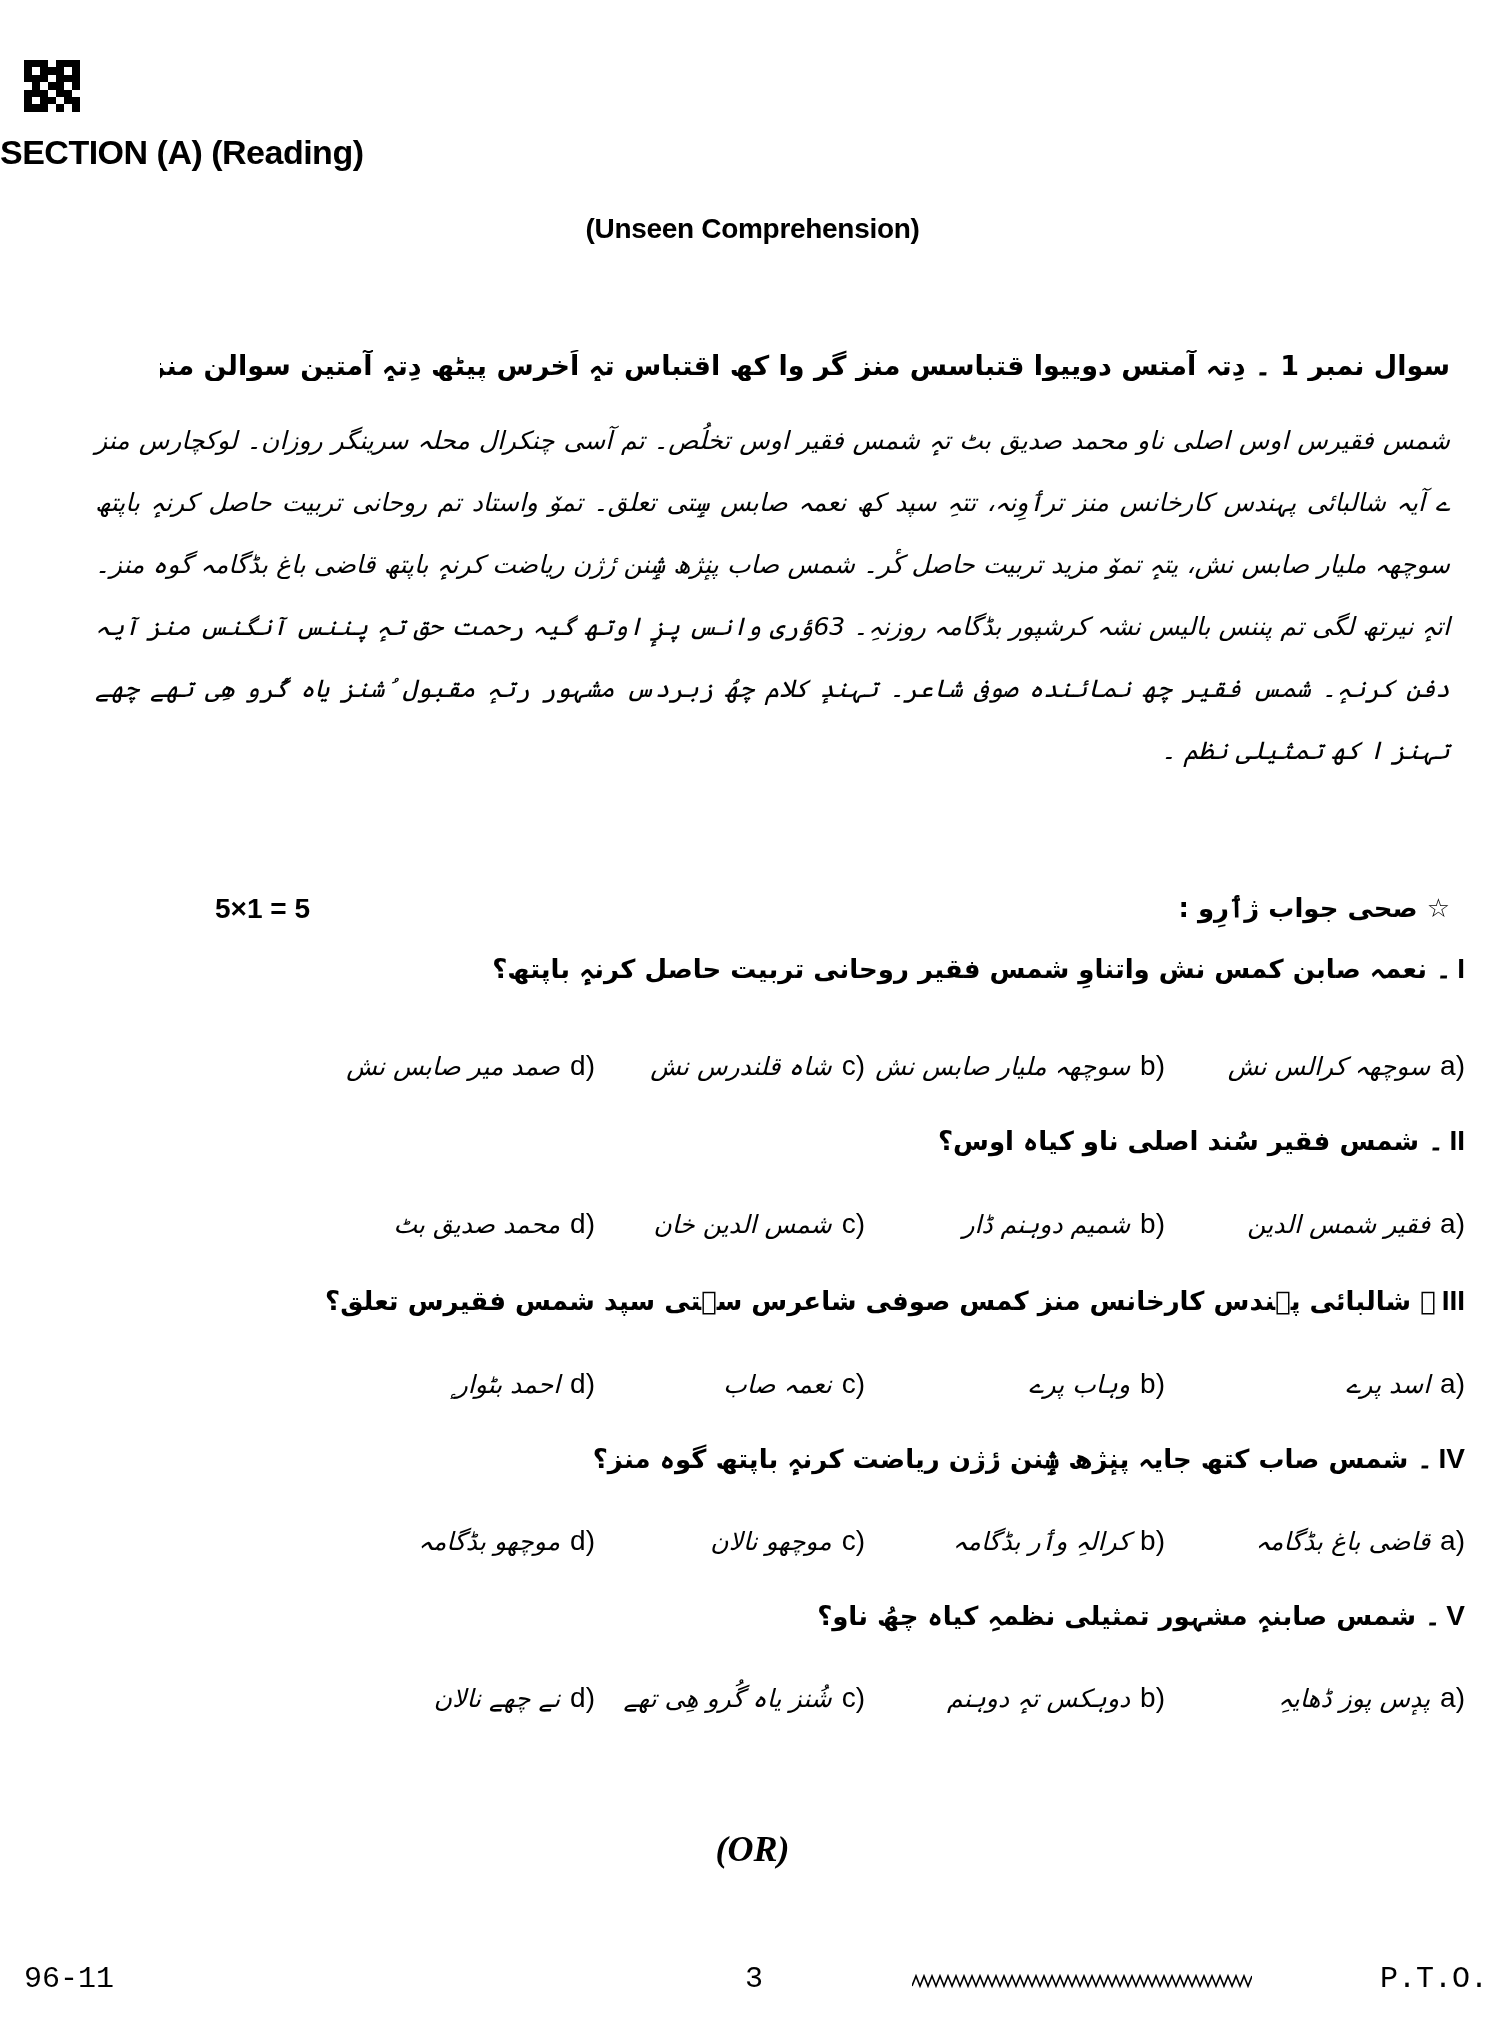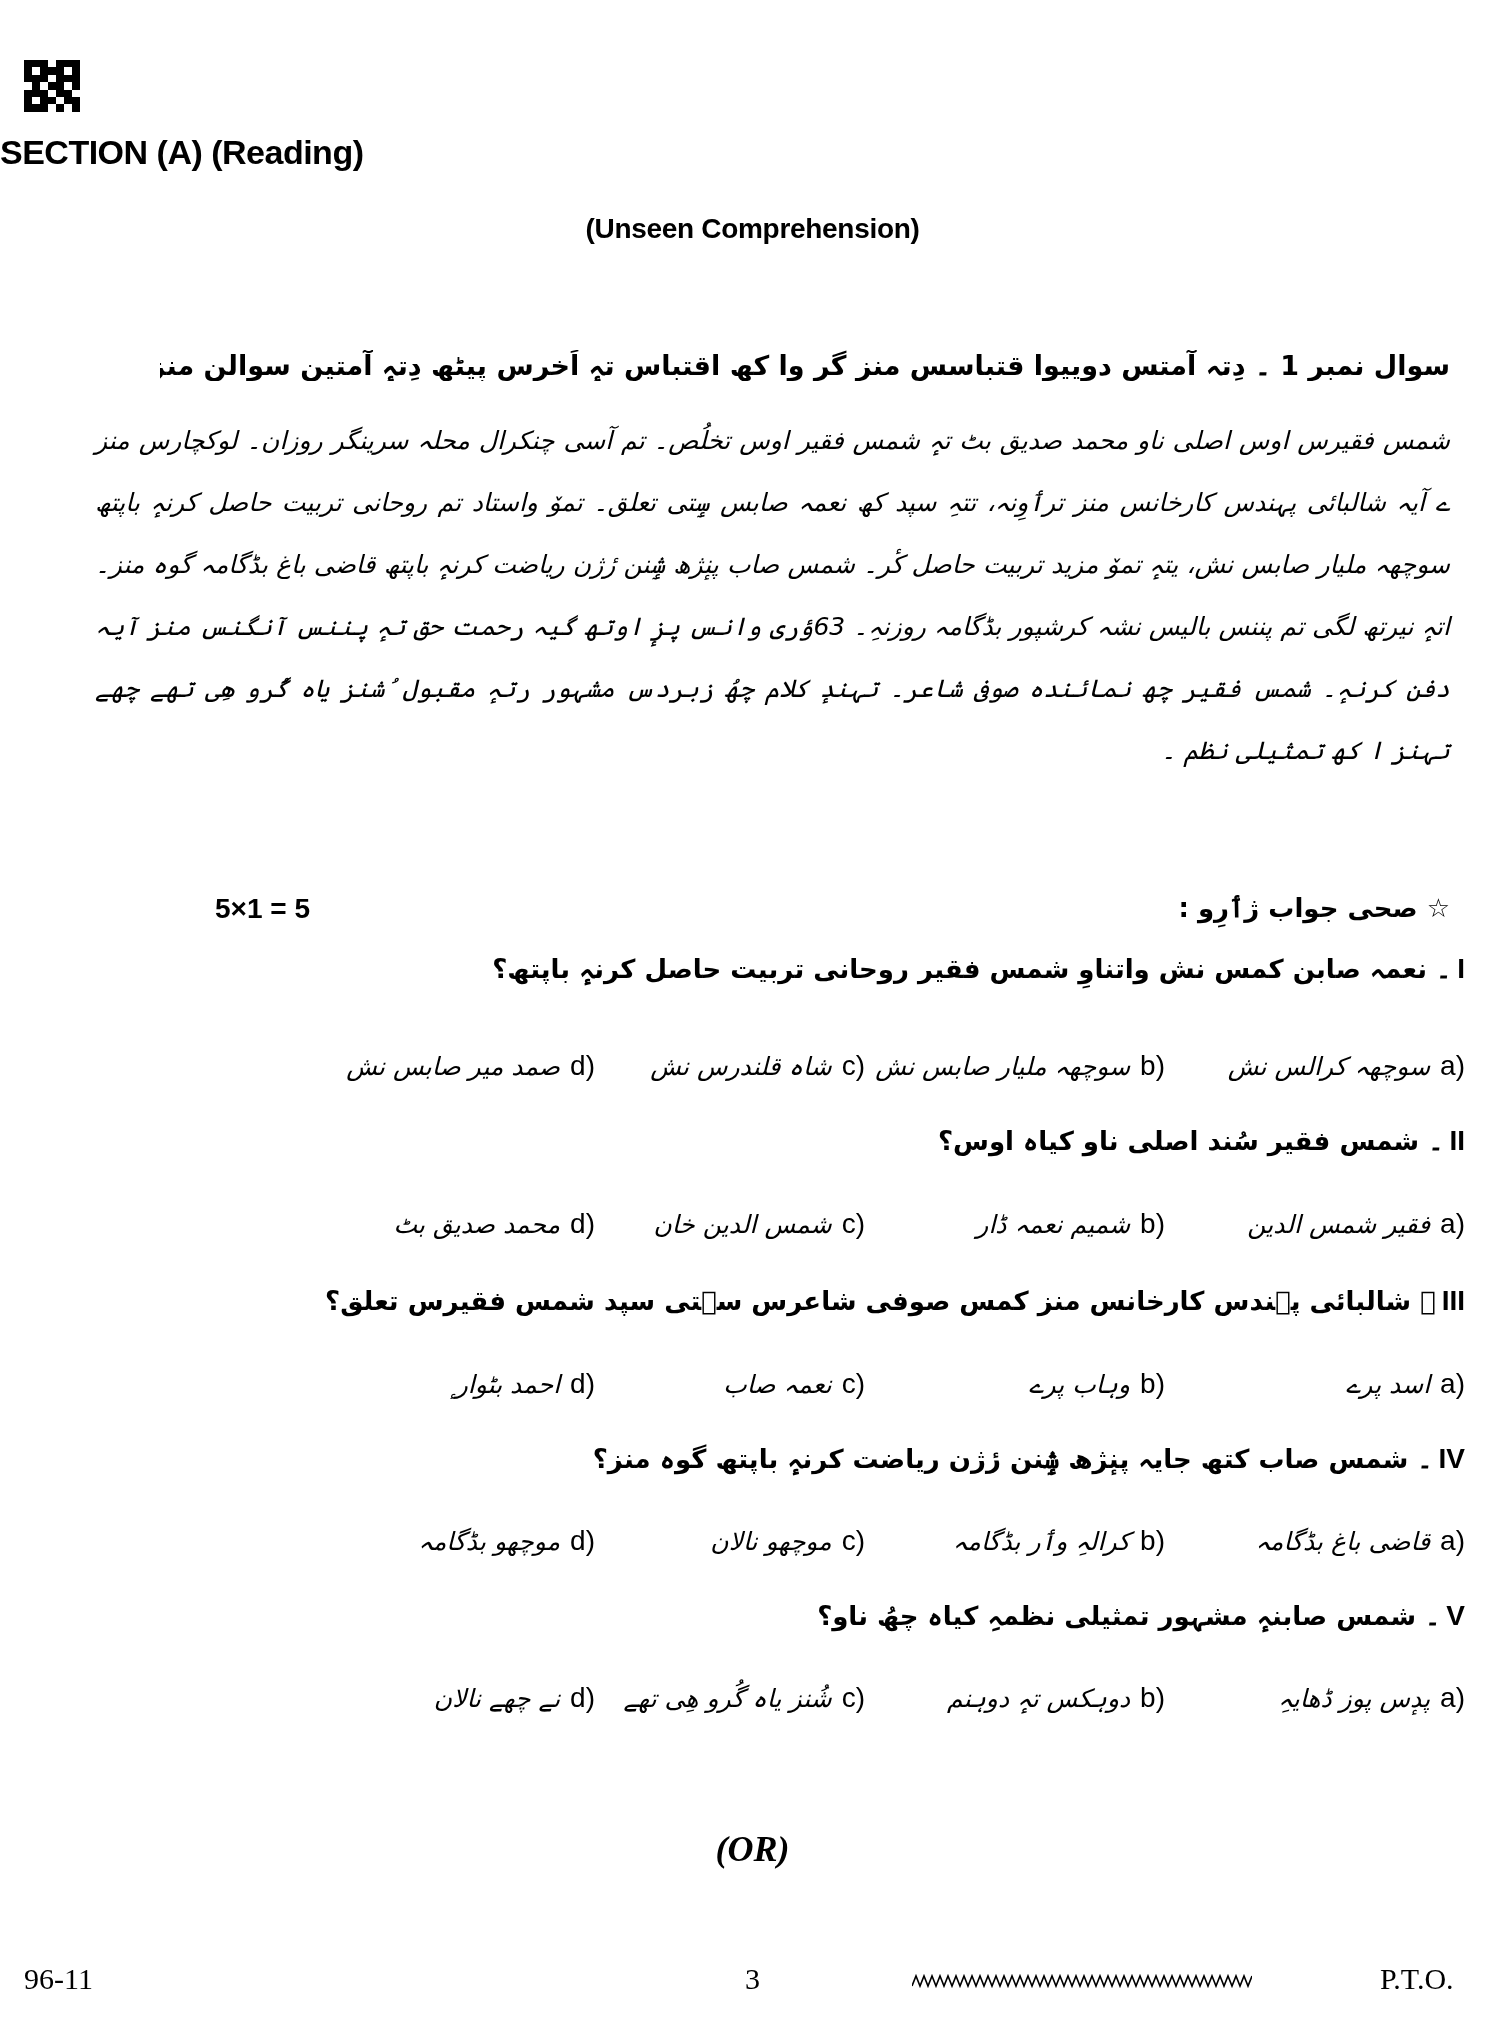--- a/index.html
+++ b/index.html
@@ -15,21 +15,21 @@
   .passage { right: 55px; left: 95px; top: 410px; font-size: 25px; line-height: 62px; text-align: justify; text-align-last: right; font-style: italic; }
   .marks { left: 215px; top: 893px; font-family: "Liberation Sans", sans-serif; font-weight: bold; font-size: 28px; }
   .instr { right: 55px; top: 893px; font-size: 26px; font-weight: bold; white-space: nowrap; }
   .q { right: 40px; font-size: 26px; font-weight: bold; white-space: nowrap; }
   .q .num { font-family: "Liberation Sans", sans-serif; font-weight: bold; font-size: 28px; margin-left: 6px; }
   .opts { right: 40px; left: 270px; font-size: 25px; display: flex; direction: rtl; white-space: nowrap; }
   .opt { display: flex; direction: rtl; align-items: baseline; }
   .opt .lbl { font-family: "Liberation Sans", sans-serif; font-size: 28px; direction: ltr; margin-left: 10px; }
   .opt .txt { font-style: italic; }
   .or { left: 0; width: 1505px; top: 1828px; text-align: center; font-family: "Liberation Serif", serif; font-weight: bold; font-size: 36px; font-style: italic; }
-  .footer { top: 1962px; font-family: Liberation Serif, serif; font-size: 30px; }
+  .footer { top: 1962px; font-family: Liberation Mono, monospace; font-size: 30px; }
   .wave { left: 912px; top: 1970px; width: 340px; height: 22px; }
 </style>
 </head>
 <body>
 
 <div class="abs qr">
   <span></span>
     <span></span>
     <span></span>
     <span class="w"></span>
@@ -117,21 +117,21 @@
 <div class="abs rtl q" style="top:1125px;">
   <span class="num">II</span><span>۔ </span><span>شمس فقیر سُند اصلی ناو کیاہ اوس؟</span>
 </div>
 <div class="abs opts" style="top:1208px;">
   <div class="opt" style="width:300px">
       <span class="lbl">a)</span>
       <span class="txt">فقیر شمس الدین</span>
     </div>
   <div class="opt" style="width:300px">
       <span class="lbl">b)</span>
-      <span class="txt">شمیم نعمہ ڈار</span>
+      <span class="txt">شمیم دوہنم ڈار</span>
     </div>
   <div class="opt" style="width:270px">
       <span class="lbl">c)</span>
       <span class="txt">شمس الدین خان</span>
     </div>
   <div class="opt">
       <span class="lbl">d)</span>
       <span class="txt">محمد صدیق بٹ</span>
     </div>
 </div>

